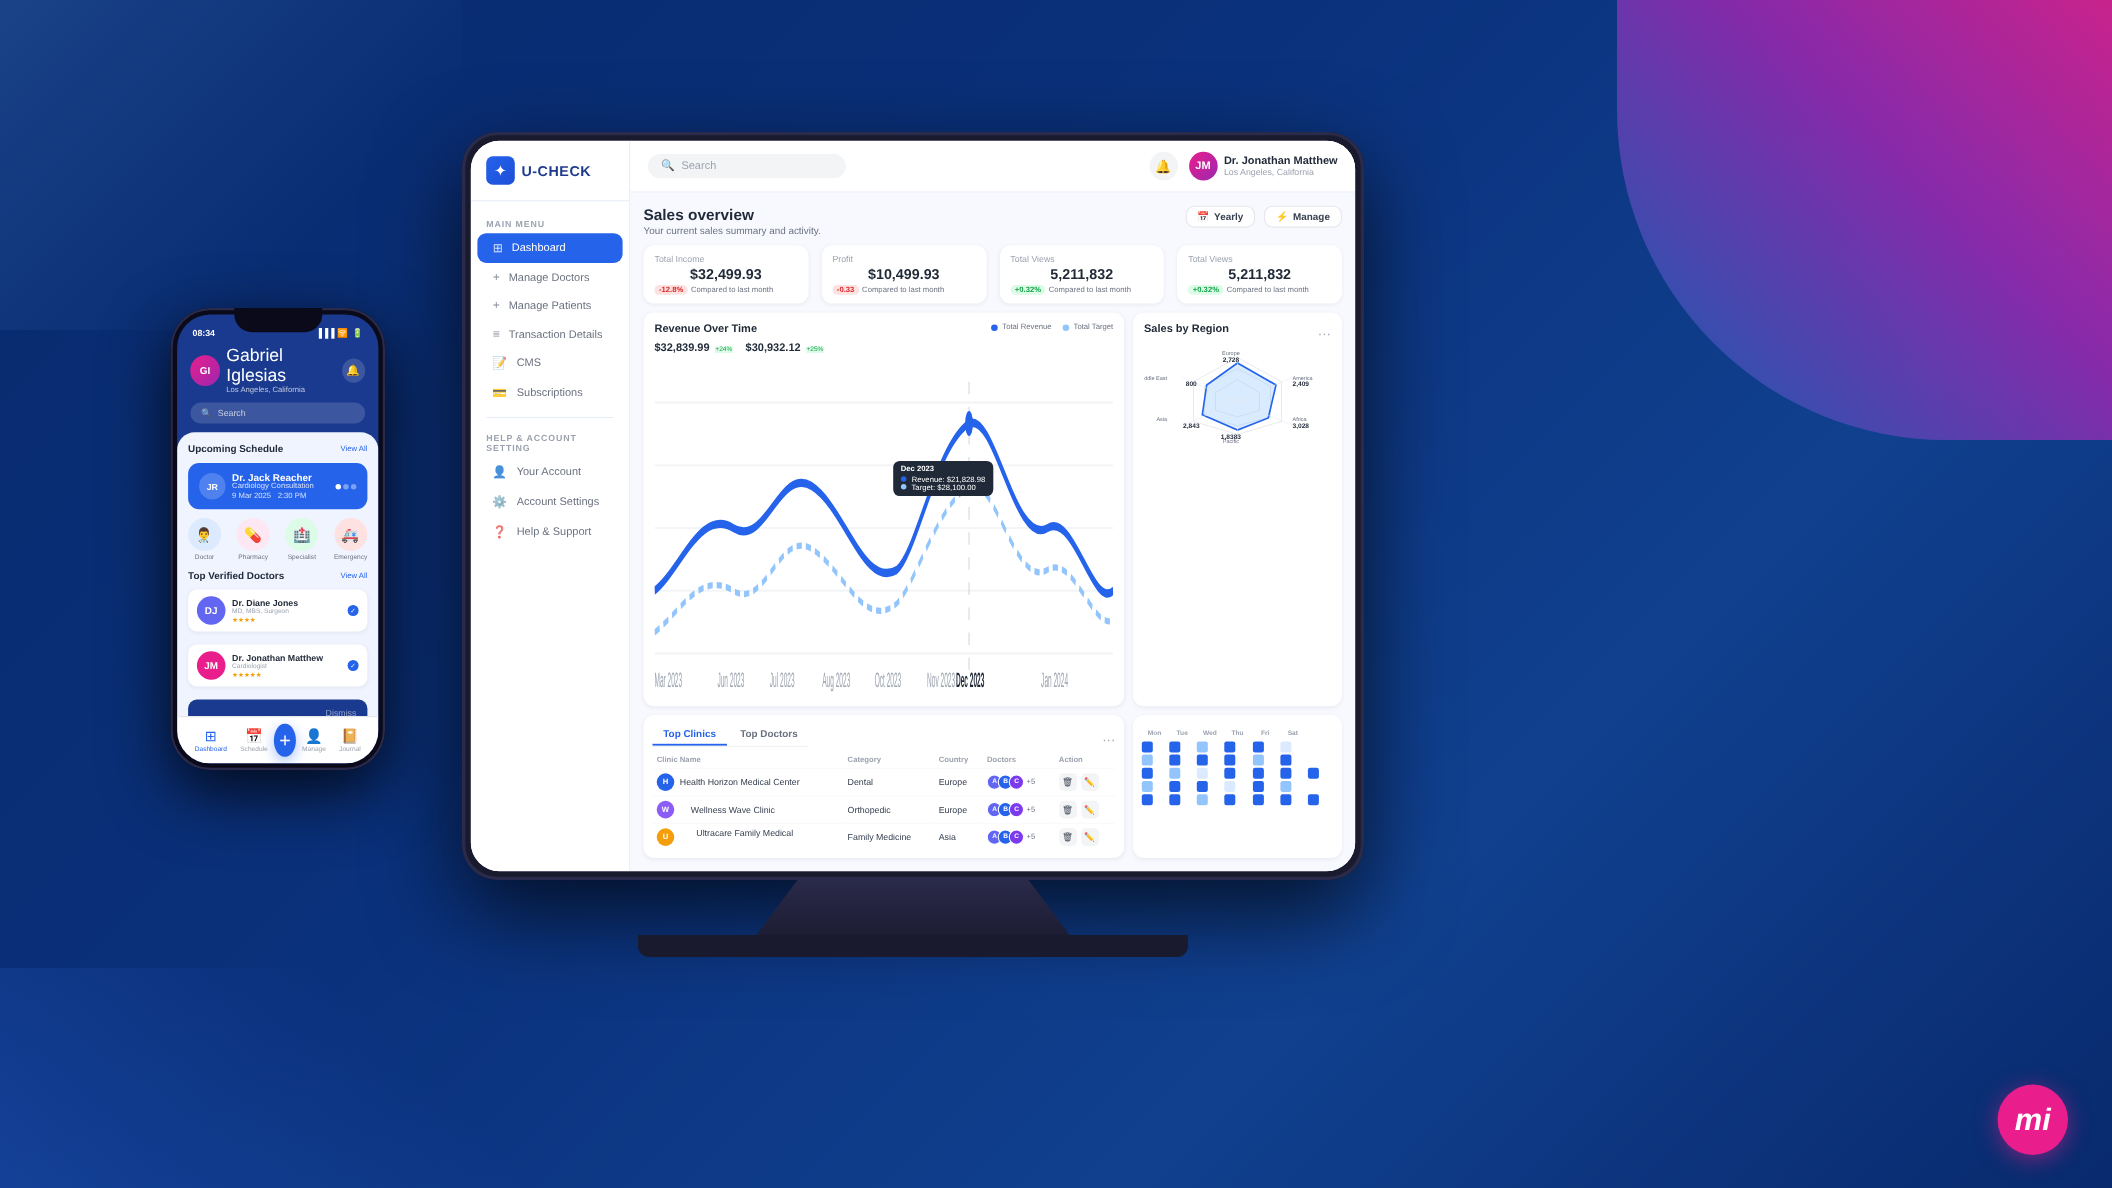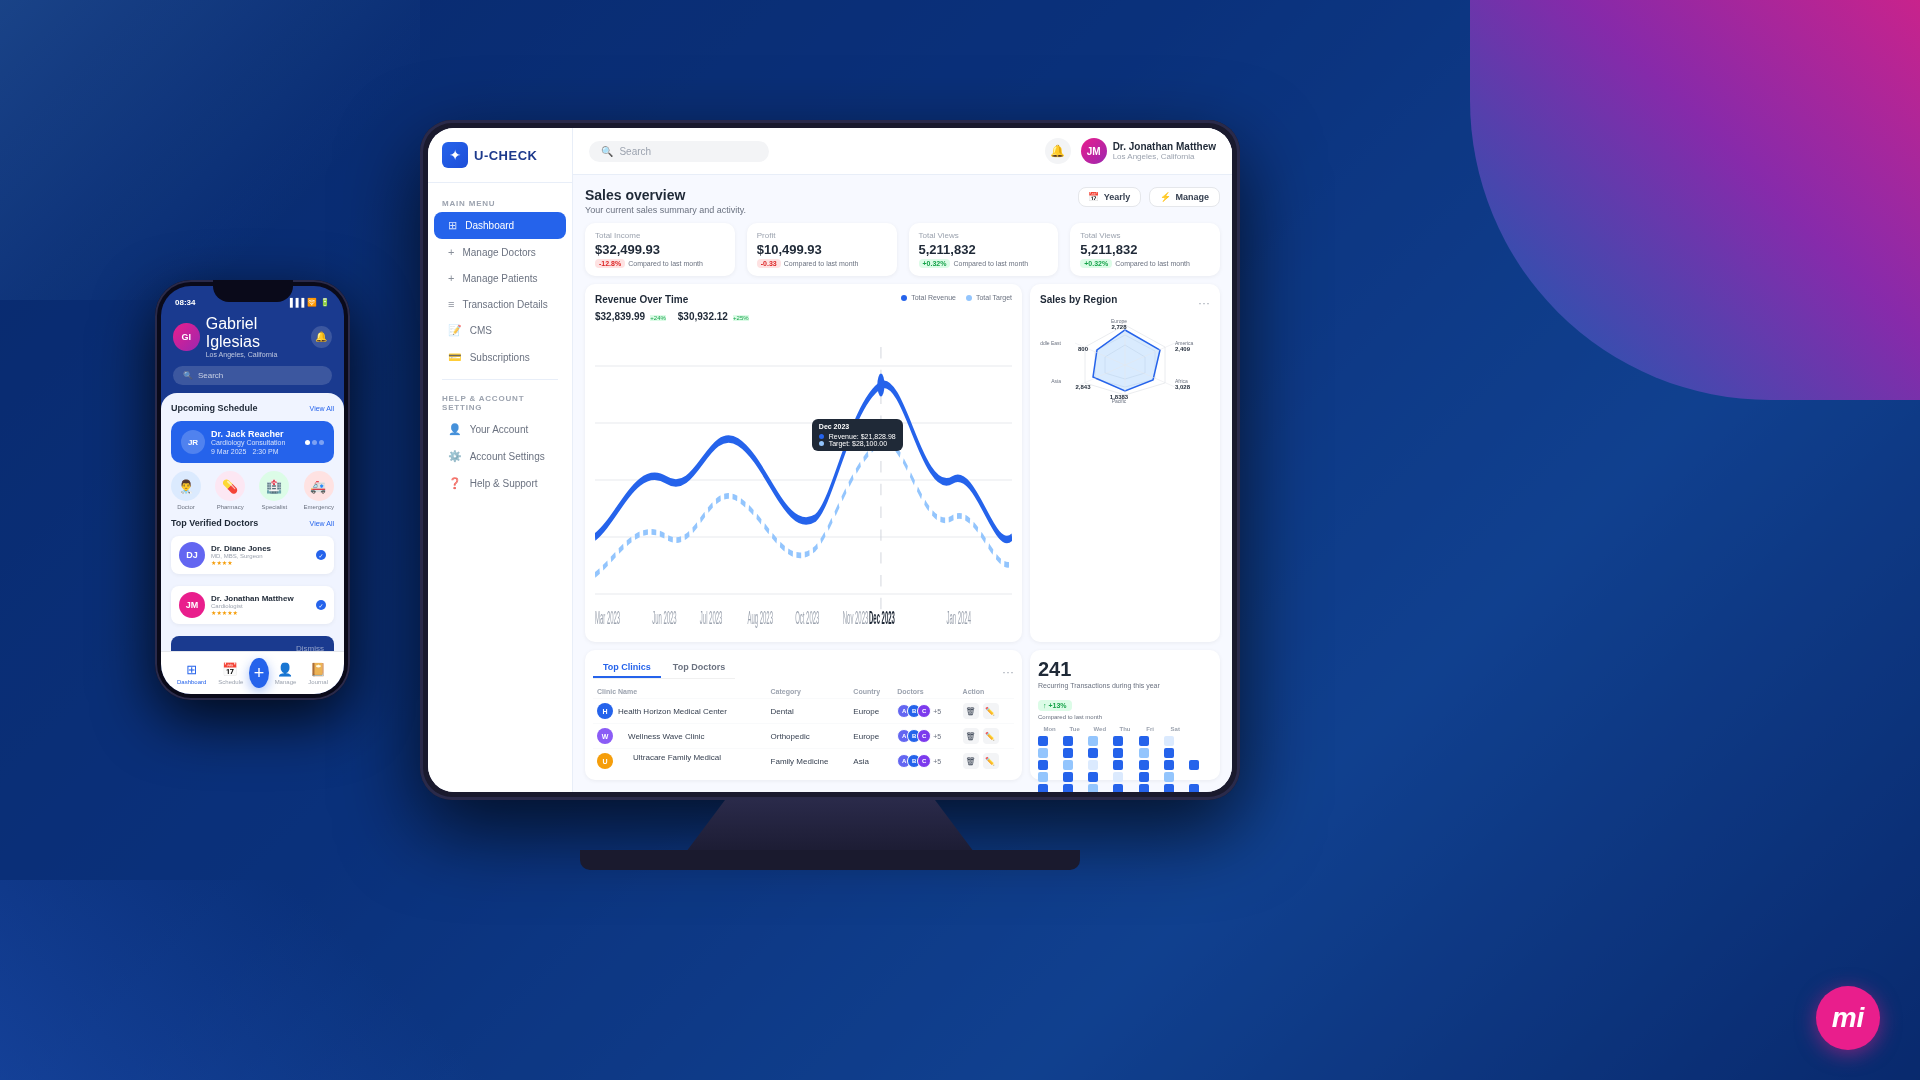--- a/index.html
+++ b/index.html
@@ -225,21 +225,21 @@
     .stats-row {
       display: flex; gap: 12px;
     }
     .stat-card {
       flex: 1; background: #fff;
       border-radius: 10px;
       padding: 8px 10px;
       box-shadow: 0 1px 4px rgba(0,0,0,0.06);
     }
     .stat-label { font-size: 8px; color: #9ca3af; font-weight: 500; }
-    .stat-value { font-size: 13px; font-weight: 800; color: #1f2937; margin: 2px 0; }
+    .stat-value { font-size: 13px; font-weight: 800; color: #1f2937; margin: 2px 0; text-align: center; }
     .stat-value.profit { color: #1f2937; }
     .stat-change {
       display: flex; align-items: center; gap: 3px;
       font-size: 7px; color: #6b7280;
     }
     .stat-change .badge {
       display: flex; align-items: center; gap: 1px;
       padding: 1px 4px; border-radius: 4px;
       font-size: 7px; font-weight: 700;
     }
@@ -882,31 +882,20 @@
           <div class="action-icon">✏️</div>
         </div>
       </td>
     </tr>
                     </tbody>
                 </table>
               </div>
             </div>
 
             <div class="transactions-widget">
-              <div class="trans-header">
-                <div>
-                  <div class="trans-count">241</div>
-                  <div class="trans-label">Recurring Transactions during this year</div>
-                  <span class="trans-badge">
-                    <span>↑</span>
-                    <span>+13%</span>
-                  </span>
-                  <div style="font-size:6px;color:#6b7280;margin-top:2px">Compared to last month</div>
-                </div>
-              </div>
 
               <div style="margin-top:6px">
                 <div class="cal-grid">
                   <span class="cal-header">Mon</span>
                   <span class="cal-header">Tue</span>
                   <span class="cal-header">Wed</span>
                   <span class="cal-header">Thu</span>
                   <span class="cal-header">Fri</span>
                   <span class="cal-header">Sat</span>
                   <span class="cal-header"></span>

